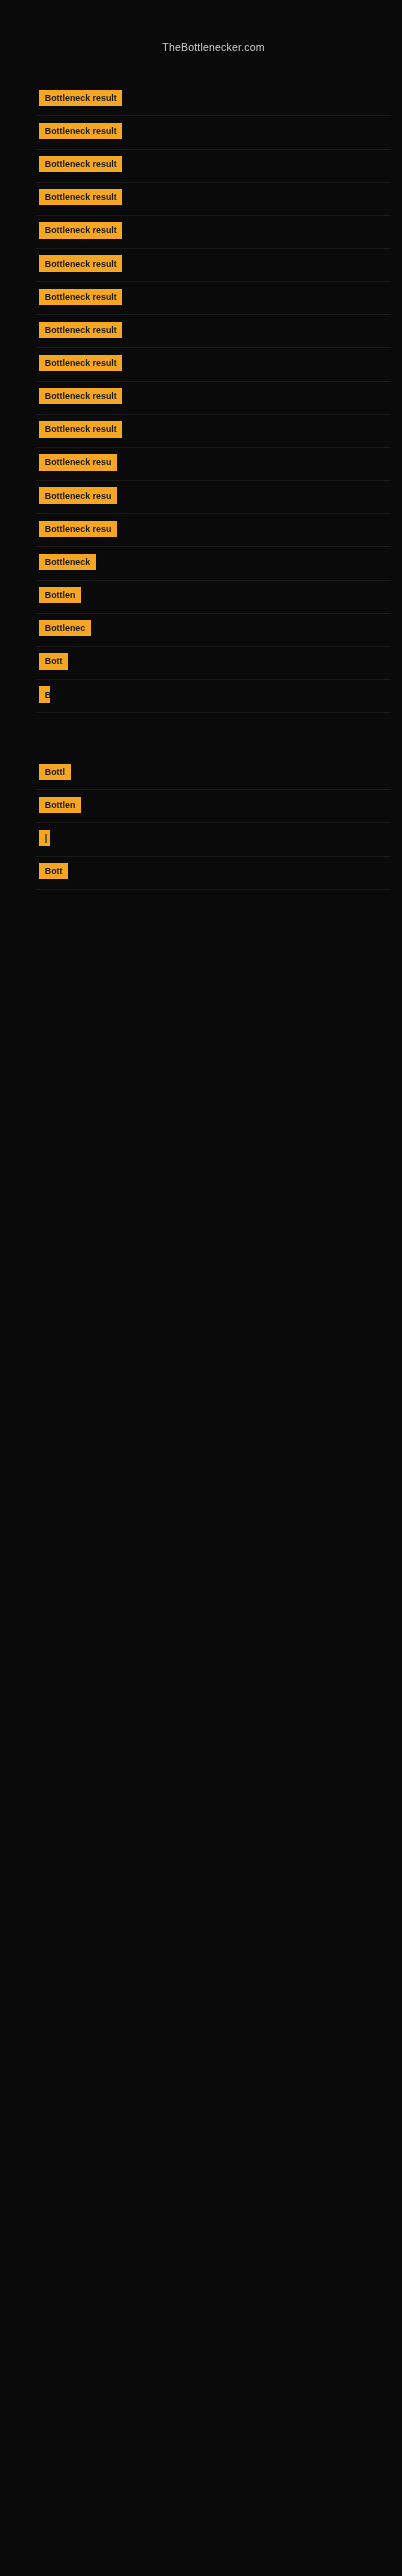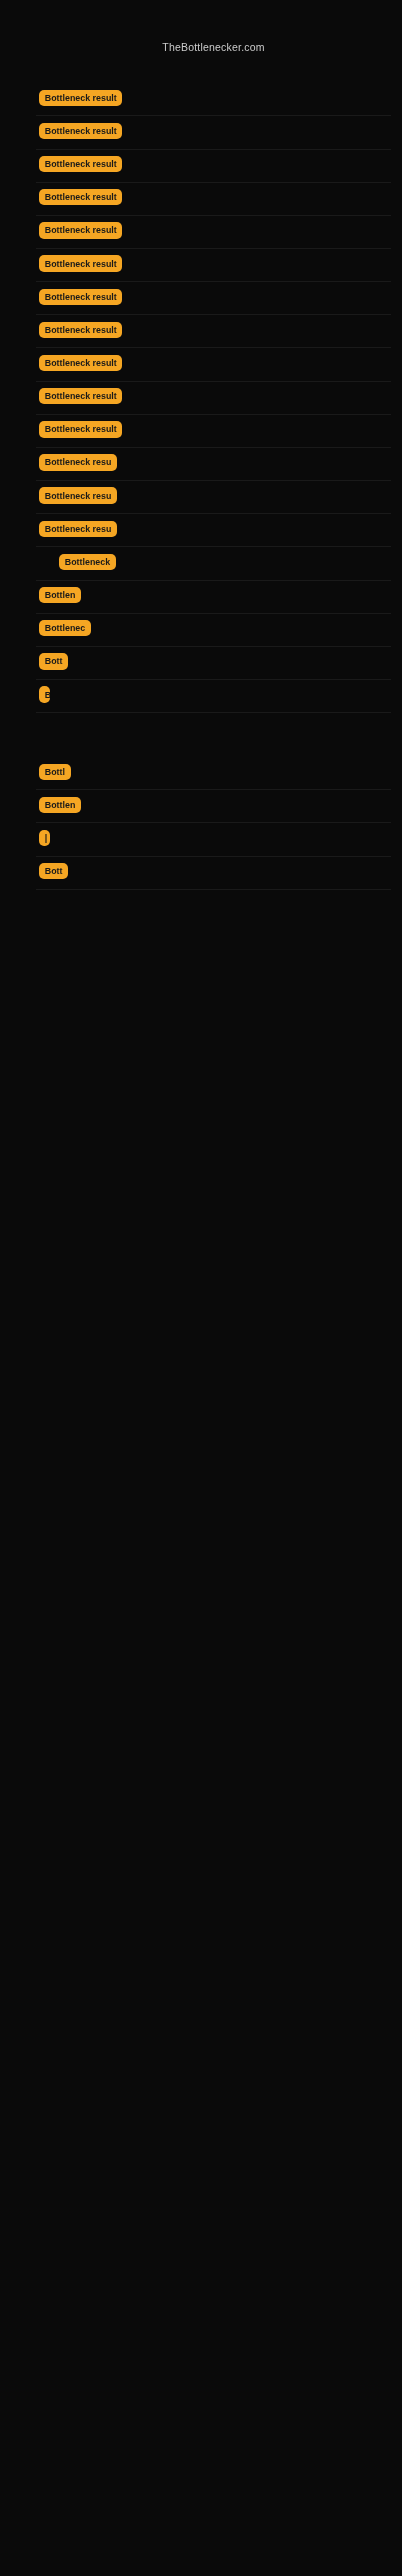--- a/index.html
+++ b/index.html
@@ -21,21 +21,21 @@
       padding: 4.8px 0 6.4px 0;
       letter-spacing: 0.2px;
     }
     .bottleneck-badge {
       display: inline-block;
       background-color: #f5a623;
       color: #1a1a1a;
       font-size: 8.9px;
       font-weight: bold;
       padding: 3.2px 5.6px;
-      border-radius: 5px;
+      border-radius: 0;
       white-space: nowrap;
       overflow: hidden;
     }
     .row {
       padding: 6.4px 3.2px 6.4px 3.2px;
       border-bottom: 0.8px solid #1a1a1a;
     }
   </style>
 </head>
 <body>
@@ -52,21 +52,21 @@
     <div class="row"><span class="bottleneck-badge" style="max-width: 97px;">Bottleneck result</span></div>
     <div class="row"><span class="bottleneck-badge" style="max-width: 97px;">Bottleneck result</span></div>
     <div class="row"><span class="bottleneck-badge" style="max-width: 97px;">Bottleneck result</span></div>
     <div class="row"><span class="bottleneck-badge" style="max-width: 97px;">Bottleneck result</span></div>
     <div class="row"><span class="bottleneck-badge" style="max-width: 97px;">Bottleneck result</span></div>
     <div class="row"><span class="bottleneck-badge" style="max-width: 97px;">Bottleneck result</span></div>
     <div class="row"><span class="bottleneck-badge" style="max-width: 97px;">Bottleneck result</span></div>
     <div class="row"><span class="bottleneck-badge" style="max-width: 85px;">Bottleneck resu</span></div>
     <div class="row"><span class="bottleneck-badge" style="max-width: 85px;">Bottleneck resu</span></div>
     <div class="row"><span class="bottleneck-badge" style="max-width: 85px;">Bottleneck resu</span></div>
-    <div class="row"><span class="bottleneck-badge" style="max-width: 63px; margin-left: 20px;">Bottleneck</span></div>
+    <div class="row"><span class="bottleneck-badge" style="max-width: 63px;">Bottleneck</span></div>
     <div class="row"><span class="bottleneck-badge" style="max-width: 42px;">Bottlen</span></div>
     <div class="row"><span class="bottleneck-badge" style="max-width: 55px;">Bottlenec</span></div>
     <div class="row"><span class="bottleneck-badge" style="max-width: 31px;">Bott</span></div>
     <div class="row"><span class="bottleneck-badge" style="max-width: 11.3px;">B</span></div>
     <div class="row"><span class="bottleneck-badge" style="max-width: 34px; margin-top: 44px;">Bottl</span></div>
     <div class="row"><span class="bottleneck-badge" style="max-width: 45px;">Bottlen</span></div>
     <div class="row"><span class="bottleneck-badge" style="max-width: 6.4px;">|</span></div>
     <div class="row"><span class="bottleneck-badge" style="max-width: 31px;">Bott</span></div>
   </div>
 

